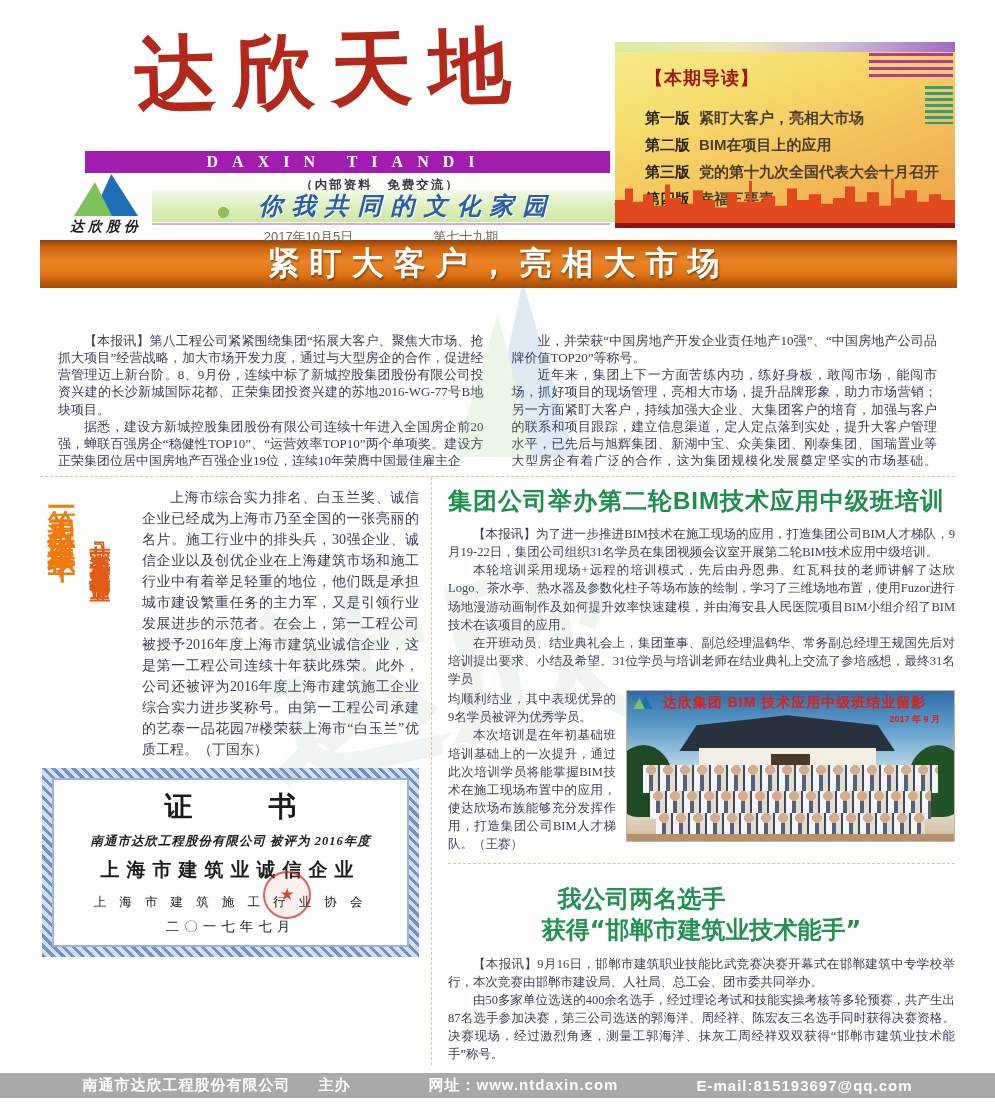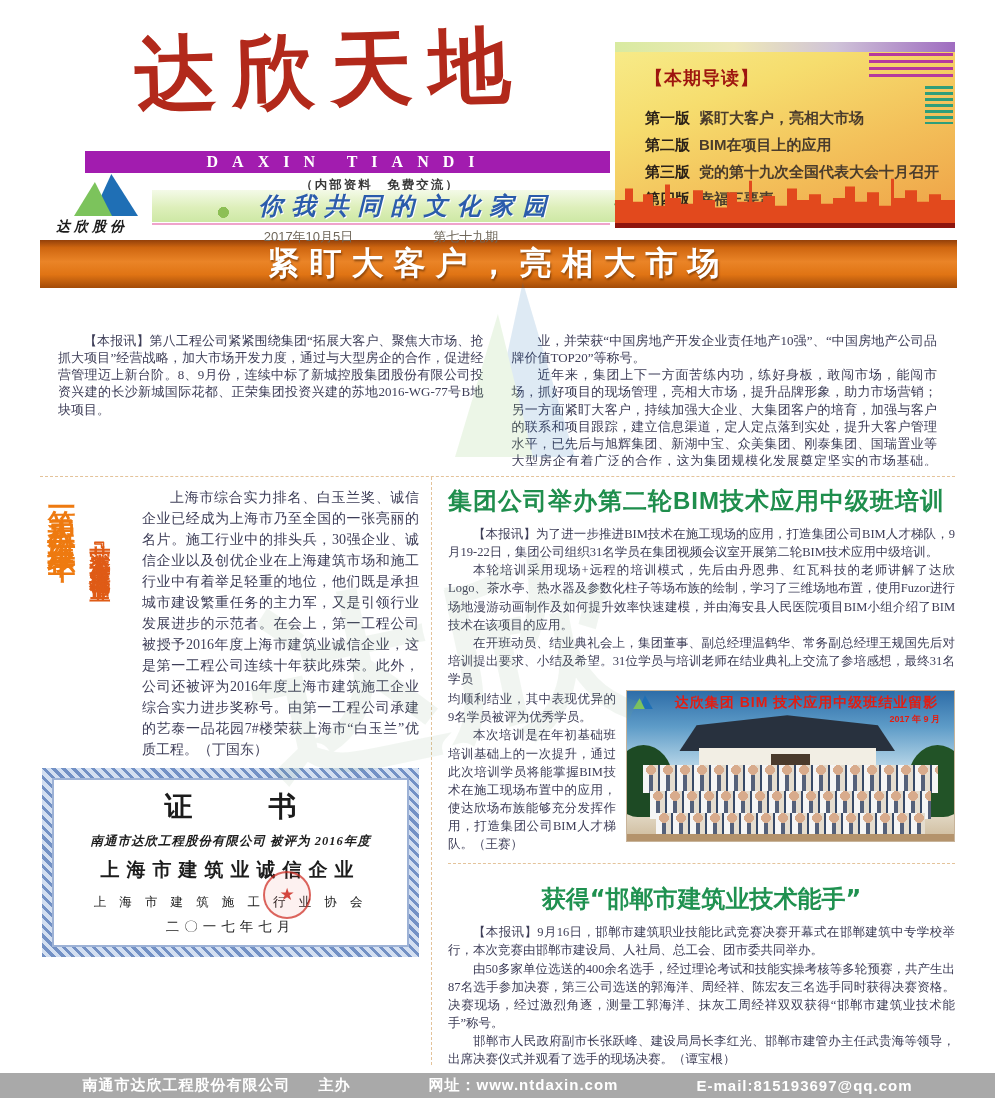--- a/index.html
+++ b/index.html
@@ -9,21 +9,21 @@
   
   .masthead { position:relative; height:234px; }
   .brand-title { position:absolute; left:48px; top:16px; width:565px; text-align:center;
     font-family:"DejaVu Serif", serif; font-weight:bold; font-size:82px; color:#b2291b;
     letter-spacing:16px; transform:rotate(-1.5deg); white-space:nowrap; }
   .brand-sub-bar { position:absolute; left:85px; top:151px; width:525px; height:22px;
     background:#a21caf; color:#fff; text-align:center; font-size:16px; letter-spacing:14px;
     font-family:"Liberation Serif", serif; font-weight:bold; line-height:22px; }
   .brand-note { position:absolute; left:150px; top:177px; width:460px; text-align:center;
     font-size:12.5px; font-weight:bold; color:#3a3a3a; letter-spacing:2px; }
-  .logo-block { position:absolute; left:56px; top:174px; width:100px; }
+  .logo-block { position:absolute; left:56px; top:174px; width:100px; text-align:center; }
   .logo-mark { position:relative; width:64px; height:42px; margin:0 auto; }
   .logo-tri-blue { position:absolute; left:18px; top:0; width:46px; height:42px;
     background:#1f6fb5; clip-path:polygon(42% 0,100% 100%,0 100%); }
   .logo-tri-green { position:absolute; left:0; top:8px; width:38px; height:34px;
     background:#7cc35c; clip-path:polygon(55% 0,100% 100%,0 100%); }
   .logo-text { font-family:"Liberation Serif", serif; font-weight:bold; font-size:14px;
     letter-spacing:4px; color:#1a1a1a; margin-top:2px; font-style:italic; }
   .slogan-band { position:absolute; left:152px; top:190px; width:510px; height:32px;
     background:linear-gradient(180deg,#f4fae8 0%, #ddefba 55%, #cde8a4 100%);
     text-align:center;
@@ -115,21 +115,21 @@
   .ph-bush-r { position:absolute; right:-4%; bottom:16%; width:18%; height:48%;
     background:#225327; border-radius:50% 50% 40% 40%; }
   .ph-row { position:absolute;
     background-image:radial-gradient(circle 5px at 8px 5px, #d8ab8c 96%, rgba(0,0,0,0) 100%),
       repeating-linear-gradient(90deg,#f5f5f5 0 6px, #55617a 6px 10px, #e5ddcf 10px 15px, #384a68 15px 17px);
     background-size:17px 100%, auto; }
   .ph-row1 { left:5%; right:5%; bottom:32%; height:28px; }
   .ph-row2 { left:7%; right:7%; bottom:15%; height:28px; }
   .ph-row3 { left:9%; right:9%; bottom:3%; height:24px; }
   .ph-ground { position:absolute; left:0; bottom:0; width:100%; height:5%; background:#b4936c; }
-  .ph-caption { position:absolute; top:3px; left:16px; width:100%; text-align:center;
+  .ph-caption { position:absolute; top:3px; left:4px; width:100%; text-align:center;
     color:#e31d12; font-weight:bold; font-size:14px; letter-spacing:1px; white-space:nowrap; }
   .ph-date { position:absolute; top:22px; right:14px; color:#e31d12; font-size:9px; font-weight:bold; }
   .ph-logo { position:absolute; top:4px; left:6px; width:20px; height:14px; }
   .ph-logo .logo-tri-blue { left:6px; width:14px; height:14px; }
   .ph-logo .logo-tri-green { top:3px; width:12px; height:11px; }
 
   .dash-div { border-top:1px dashed #e4c39a; margin:10px 0 8px; }
   .contest-title { text-align:center; color:#1f9150; font-weight:bold; font-size:24px;
     line-height:1.3; margin-bottom:8px; font-family:"DejaVu Sans", sans-serif; }
   .contest-title .t1 { display:block; transform:translateX(-60px); }
@@ -206,20 +206,21 @@
     </aside>
   </header>
 
   <div class="banner">
     <span class="banner-text">紧盯大客户，亮相大市场</span>
   </div>
 
   <section class="article1">
     <div class="col">
       <p>【本报讯】第八工程公司紧紧围绕集团“拓展大客户、聚焦大市场、抢抓大项目”经营战略，加大市场开发力度，通过与大型房企的合作，促进经营管理迈上新台阶。8、9月份，连续中标了新城控股集团股份有限公司投资兴建的长沙新城国际花都、正荣集团投资兴建的苏地2016-WG-77号B地块项目。</p>
+      <p>据悉，建设方新城控股集团股份有限公司连续十年进入全国房企前20强，蝉联百强房企“稳健性TOP10”、“运营效率TOP10”两个单项奖。建设方正荣集团位居中国房地产百强企业19位，连续10年荣膺中国最佳雇主企</p>
     </div>
     <div class="col">
       <p>业，并荣获“中国房地产开发企业责任地产10强”、“中国房地产公司品牌价值TOP20”等称号。</p>
       <p>近年来，集团上下一方面苦练内功，练好身板，敢闯市场，能闯市场，抓好项目的现场管理，亮相大市场，提升品牌形象，助力市场营销；另一方面紧盯大客户，持续加强大企业、大集团客户的培育，加强与客户的联系和项目跟踪，建立信息渠道，定人定点落到实处，提升大客户管理水平，已先后与旭辉集团、新湖中宝、众美集团、刚泰集团、国瑞置业等大型房企有着广泛的合作，这为集团规模化发展奠定坚实的市场基础。（王志诚）</p>
     </div>
   </section>
 
   <div class="lower">
 
     <section class="left-col">
@@ -272,20 +273,21 @@
             <div class="logo-tri-green"></div>
           </div>
           <div class="ph-caption">达欣集团 BIM 技术应用中级班结业留影</div>
           <div class="ph-date">2017 年 9 月</div>
         </figure>
       </div>
 
       <div class="dash-div"></div>
 
       <h2 class="contest-title">
+        <span class="t1">我公司两名选手</span>
         <span class="t2">获得“邯郸市建筑业技术能手”</span>
       </h2>
       <p>【本报讯】9月16日，邯郸市建筑职业技能比武竞赛决赛开幕式在邯郸建筑中专学校举行，本次竞赛由邯郸市建设局、人社局、总工会、团市委共同举办。</p>
       <p>由50多家单位选送的400余名选手，经过理论考试和技能实操考核等多轮预赛，共产生出87名选手参加决赛，第三公司选送的郭海洋、周经祥、陈宏友三名选手同时获得决赛资格。决赛现场，经过激烈角逐，测量工郭海洋、抹灰工周经祥双双获得“邯郸市建筑业技术能手”称号。</p>
       <p>邯郸市人民政府副市长张跃峰、建设局局长李红光、邯郸市建管办主任武贵海等领导，出席决赛仪式并观看了选手的现场决赛。（谭宝根）</p>
     </section>
   </div>
 
   <footer class="footer">
     <span class="f-company">南通市达欣工程股份有限公司</span>

